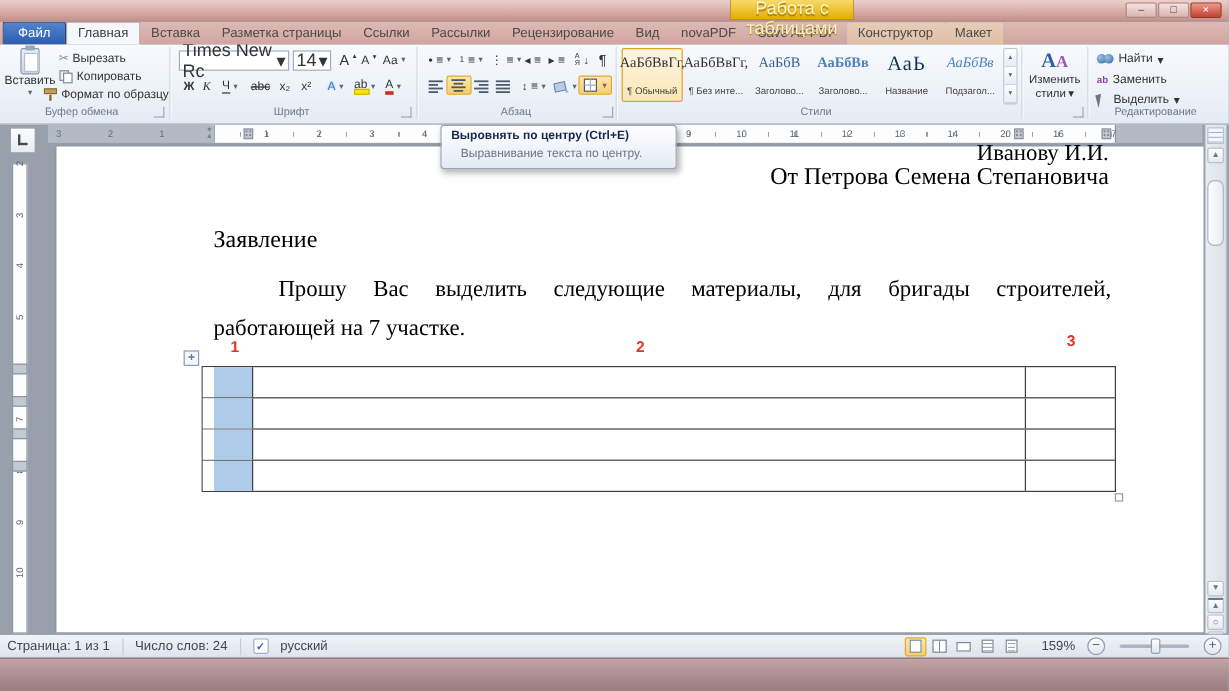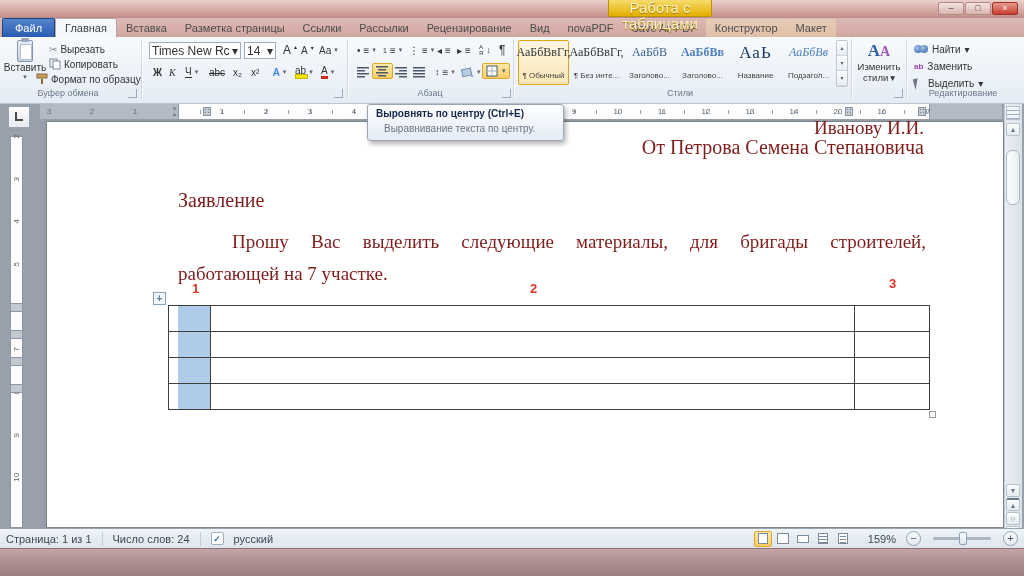--- a/index.html
+++ b/index.html
@@ -31,21 +31,21 @@
 
   
   .ribbon{left:0;top:37px;width:1024px;height:67px;background:linear-gradient(#f7fafd,#edf2f8 60%,#e4ebf3);border-bottom:1px solid #b9c4d1;z-index:38}
   .gsep{top:2px;width:1px;height:60px;background:#d3dae3;box-shadow:1px 0 0 #fbfcfe}
   .glabel{top:51px;height:12px;font-size:9px;color:#69788a;text-align:center}
   .launcher{top:52px;width:9px;height:9px;border-left:1px solid #8a99ab;border-top:1px solid #8a99ab;transform:rotate(180deg);opacity:.8}
   .rbtn{display:inline-flex;align-items:center;gap:3px;height:16px;padding:0 3px;font-size:10px;color:#333;border-radius:2px;white-space:nowrap}
   .rbtn .dd{font-size:7px;color:#5c6670}
   .orange{background:linear-gradient(#fde8b0,#fbce63);border:1px solid #e0a829}
   .gi{display:inline-block;text-align:center}
-  .combo{display:flex;align-items:center;background:#fff;border:1px solid #a3aebc;height:17px;font-size:12px;padding:0 2px;justify-content:space-between}
+  .combo{display:flex;align-items:center;background:#fff;border:1px solid #a3aebc;height:17px;font-size:15px;padding:0 2px;justify-content:space-between}
   .bigbtn{display:flex;flex-direction:column;align-items:center;font-size:10px;color:#333}
   .clipboard{width:16px;height:22px;background:linear-gradient(#e8eef6,#c9d6e6);border:1px solid #8496ab;border-radius:2px;position:relative}
   .clipboard::before{content:"";position:absolute;left:3px;top:-3px;width:8px;height:4px;background:#9aa9bb;border-radius:1px}
   .clipboard::after{content:"";position:absolute;left:2px;top:3px;width:10px;height:14px;background:#fff;border:1px solid #b4c0cf}
   .u{border-bottom:1.5px solid #333}
   .strike{text-decoration:line-through}
   .barred{position:relative;padding-bottom:3px}
   .barred::after{content:"";position:absolute;left:0;bottom:0;width:100%;height:3px}
   .bar-y::after{background:#ffe400;border:1px solid #c9b400}
   .bar-r::after{background:#d02b20}
@@ -77,21 +77,21 @@
   .hnums{position:absolute;left:160px;top:1px;width:748px;height:13px;display:flex}
   .hnums span{flex:1;text-align:center;font-size:8px;color:#5c6670;line-height:13px}
   .hmnums span{position:absolute;top:1px;width:14px;text-align:center;font-size:8px;color:#65707c;line-height:13px}
   .hg{position:absolute;top:2px;width:9px;height:11px;display:flex;flex-direction:column;align-items:center;font-size:7px;line-height:5px;color:#76828f}
   .colmark{position:absolute;top:3px;width:8px;height:9px;background:#c2c9d1;border:1px solid #8d97a2;background-image:radial-gradient(circle,#76828f 0.5px,transparent 1px);background-size:3px 3px}
   .vruler{left:10px;top:136px;width:13px;height:392px;background:#fdfdfd;border:1px solid #8d97a2;z-index:4}
   .vnums{position:absolute;left:10px;top:115px;width:13px;height:384px;display:flex;flex-direction:column;z-index:5}
   .vnums span{flex:1;display:flex;align-items:center;justify-content:center;font-size:8px;color:#5c6670;transform:rotate(-90deg)}
   .vmark{left:10px;width:13px;height:9px;background:#c2c9d1;border:1px solid #8d97a2;z-index:6}
   .page{left:46px;top:121px;width:958px;height:407px;background:#fff;border:1px solid #7e848c;box-shadow:2px 2px 4px rgba(0,0,0,.25);z-index:1}
-  .serif{font-family:"Liberation Serif",serif;color:#7f1d1d}
+  .serif{font-family:"Liberation Serif",serif;color:#000000}
   .docline{z-index:3;white-space:nowrap}
   .just{text-align:justify;text-align-last:justify;white-space:normal}
   .redmark{z-index:3;color:#e03226;font-size:13px;font-weight:bold}
   .wtable{left:168px;top:305px;width:762px;height:105px;border:1px solid #3f3f3f;display:flex;flex-direction:column;z-index:3}
   .trow{flex:1;display:flex;border-bottom:1px solid #3f3f3f}
   .trow:last-child{border-bottom:0}
   .tc1{width:42px;border-right:1px solid #3f3f3f;background:linear-gradient(to right,#fff 0 9px,#aecce9 9px)}
   .tc2{flex:1;border-right:1px solid #3f3f3f}
   .tc3{width:74px}
   .movehandle{left:153px;top:292px;width:13px;height:13px;background:#f3f7fb;border:1px solid #8aa0b8;color:#5b7aa6;font-size:10px;font-weight:bold;text-align:center;line-height:11px;z-index:4}
@@ -275,20 +275,21 @@
       <span class="dd">▾</span>
     </div>
   <div class="ab rbtn" style="left:292px;top:27px">
       <span class="barred bar-y">ab</span>
       <span class="dd">▾</span>
     </div>
   <div class="ab rbtn" style="left:318px;top:27px">
       <span class="barred bar-r">А</span>
       <span class="dd">▾</span>
     </div>
+  <div class="ab glabel" style="left:143px;width:200px">Шрифт</div>
   <div class="ab launcher" style="left:334px"></div>
 
   <div class="ab rbtn" style="left:354px;top:5px">
       <span>•</span>
       <span>≡</span>
       <span class="dd">▾</span>
     </div>
   <div class="ab rbtn" style="left:380px;top:5px">
       <span style="font-size:7px">1</span>
       <span>≡</span>

